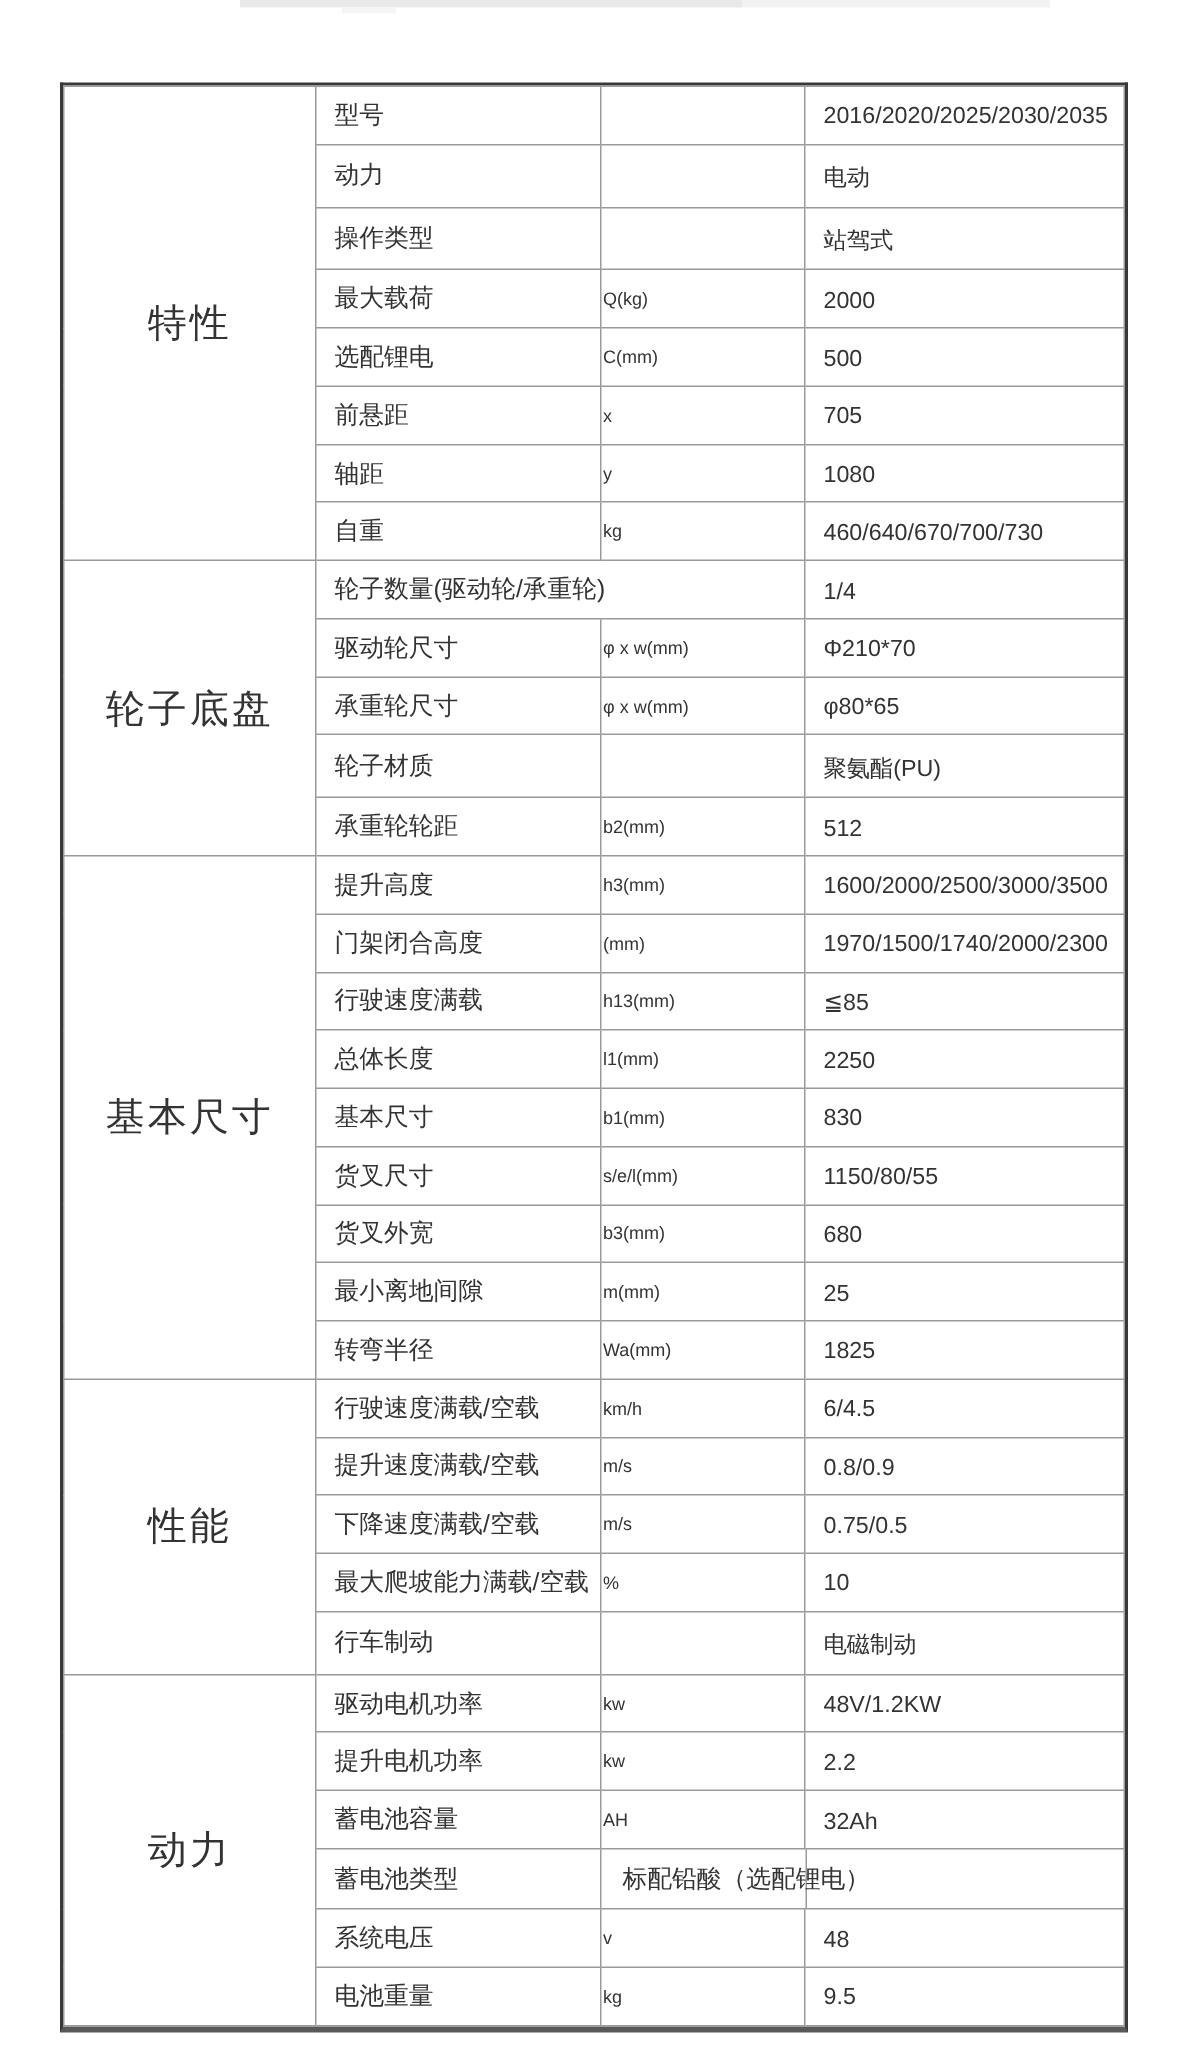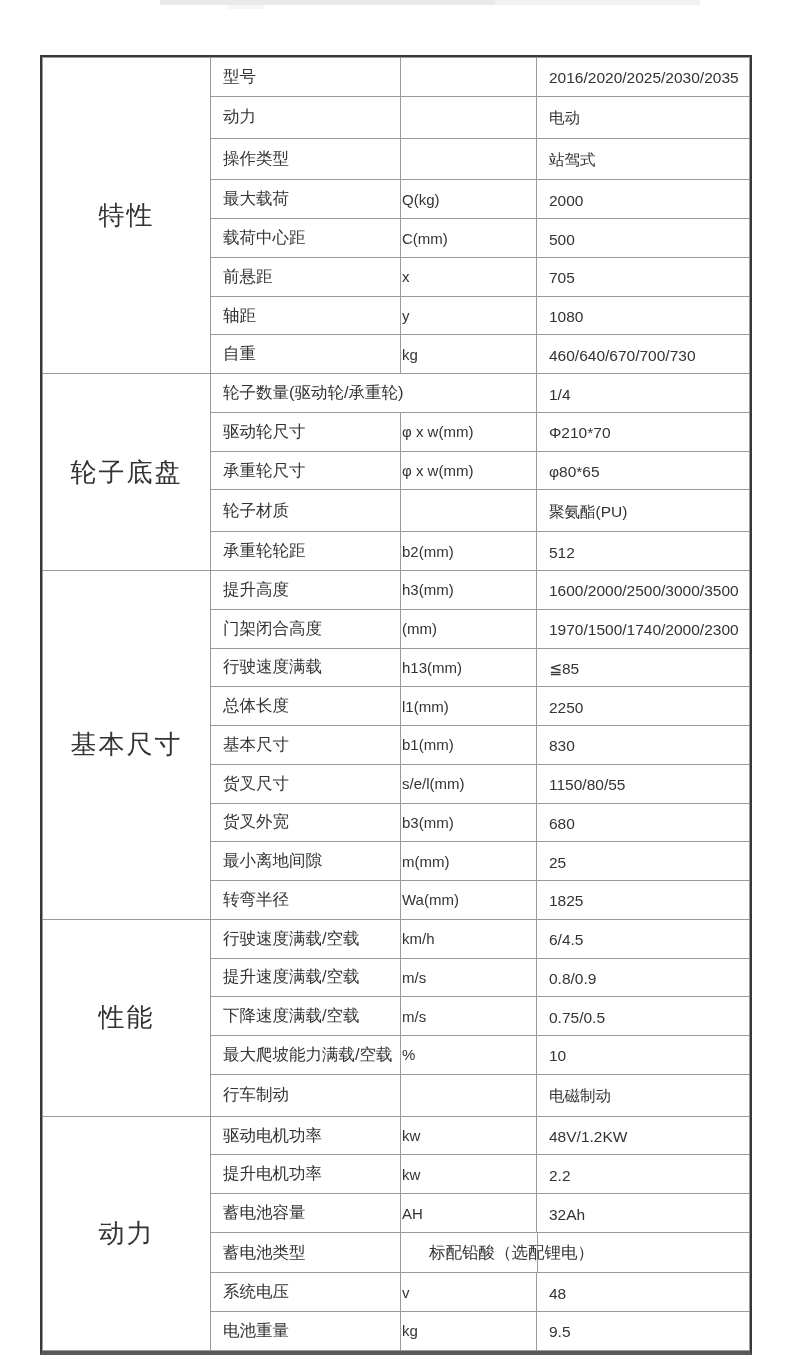--- a/index.html
+++ b/index.html
@@ -64,32 +64,32 @@
     letter-spacing: 2px;
     text-align: center;
     color: #333333;
   }
   .label-cell {
     font-size: 16.5px;
     padding-left: 12px;
     margin-top: 24px;
   }
   .symbol-cell {
-    font-size: 15px;
+    font-size: 12px;
   }
   .value-cell {
     font-size: 15.5px;
     padding-left: 12px;
     padding-top: 4px;
     margin-left: 28px;
   }
   
   .value-span-cell {
     font-size: 16.5px;
-    padding-left: 28px;
+    padding-left: 14px;
     padding-top: 2px;
     background-image: linear-gradient(#9a9a9a, #9a9a9a);
     background-repeat: no-repeat;
     background-size: 1px 100%;
     background-position: 136px 0;
   }
 </style>
 </head>
 <body>
 
@@ -120,21 +120,21 @@
           <td class="label-cell">操作类型</td>
           <td class="symbol-cell"></td>
           <td class="value-cell">站驾式</td>
         </tr>
         <tr>
           <td class="label-cell">最大载荷</td>
           <td class="symbol-cell">Q(kg)</td>
           <td class="value-cell">2000</td>
         </tr>
         <tr>
-          <td class="label-cell">载荷中心距</td>
+          <td class="label-cell">选配锂电</td>
           <td class="symbol-cell">C(mm)</td>
           <td class="value-cell">500</td>
         </tr>
         <tr>
           <td class="label-cell">前悬距</td>
           <td class="symbol-cell">x</td>
           <td class="value-cell">705</td>
         </tr>
         <tr>
           <td class="label-cell">轴距</td>

